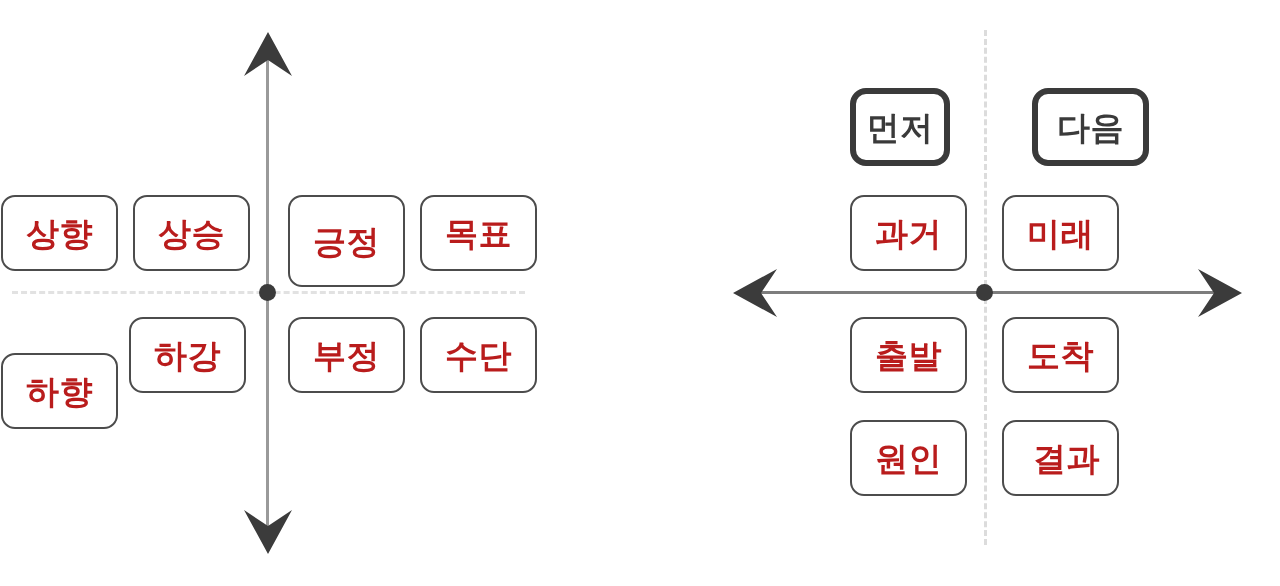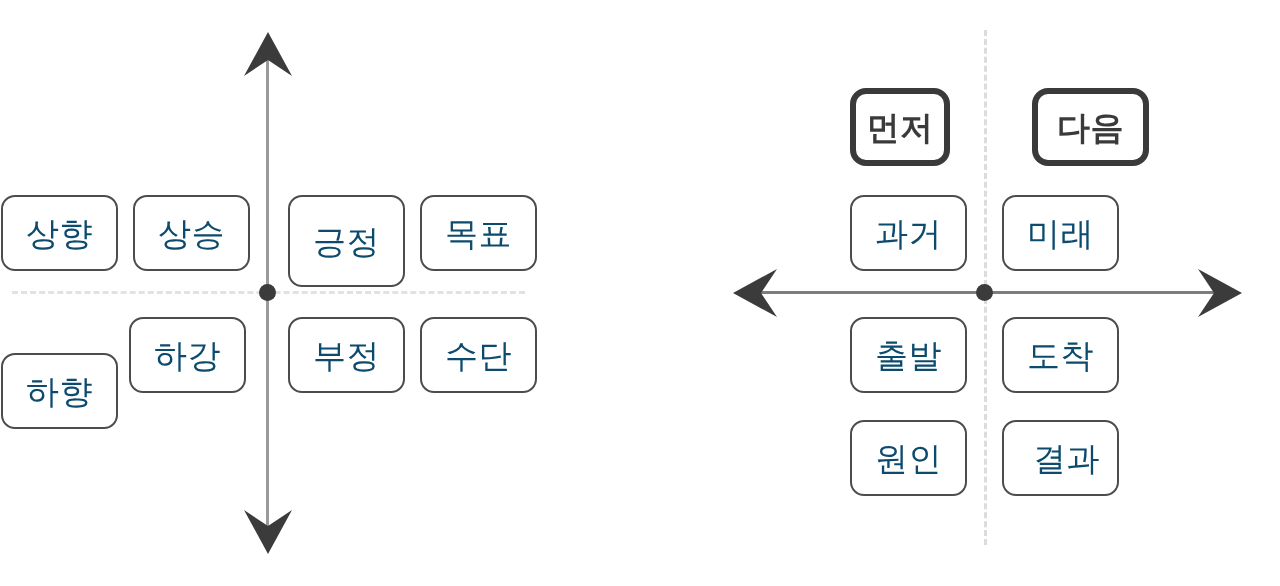--- a/index.html
+++ b/index.html
@@ -21,23 +21,23 @@
   
   .token {
     position: absolute;
     box-sizing: border-box;
     background: #ffffff;
     border: 2.5px solid #4c4c4c;
     border-radius: 14px;
     display: flex;
     align-items: center;
     justify-content: center;
-    color: #0c4a6e;
+    color: #b91c1c;
     font-size: 33px;
-    font-weight: 400;
+    font-weight: 700;
     letter-spacing: 0.5px;
     line-height: 1;
     user-select: none;
   }
   .token.emphasis {
     border: 6px solid #3a3a3a;
     border-radius: 16px;
     color: #3a3a3a;
     font-weight: 700;
   }

